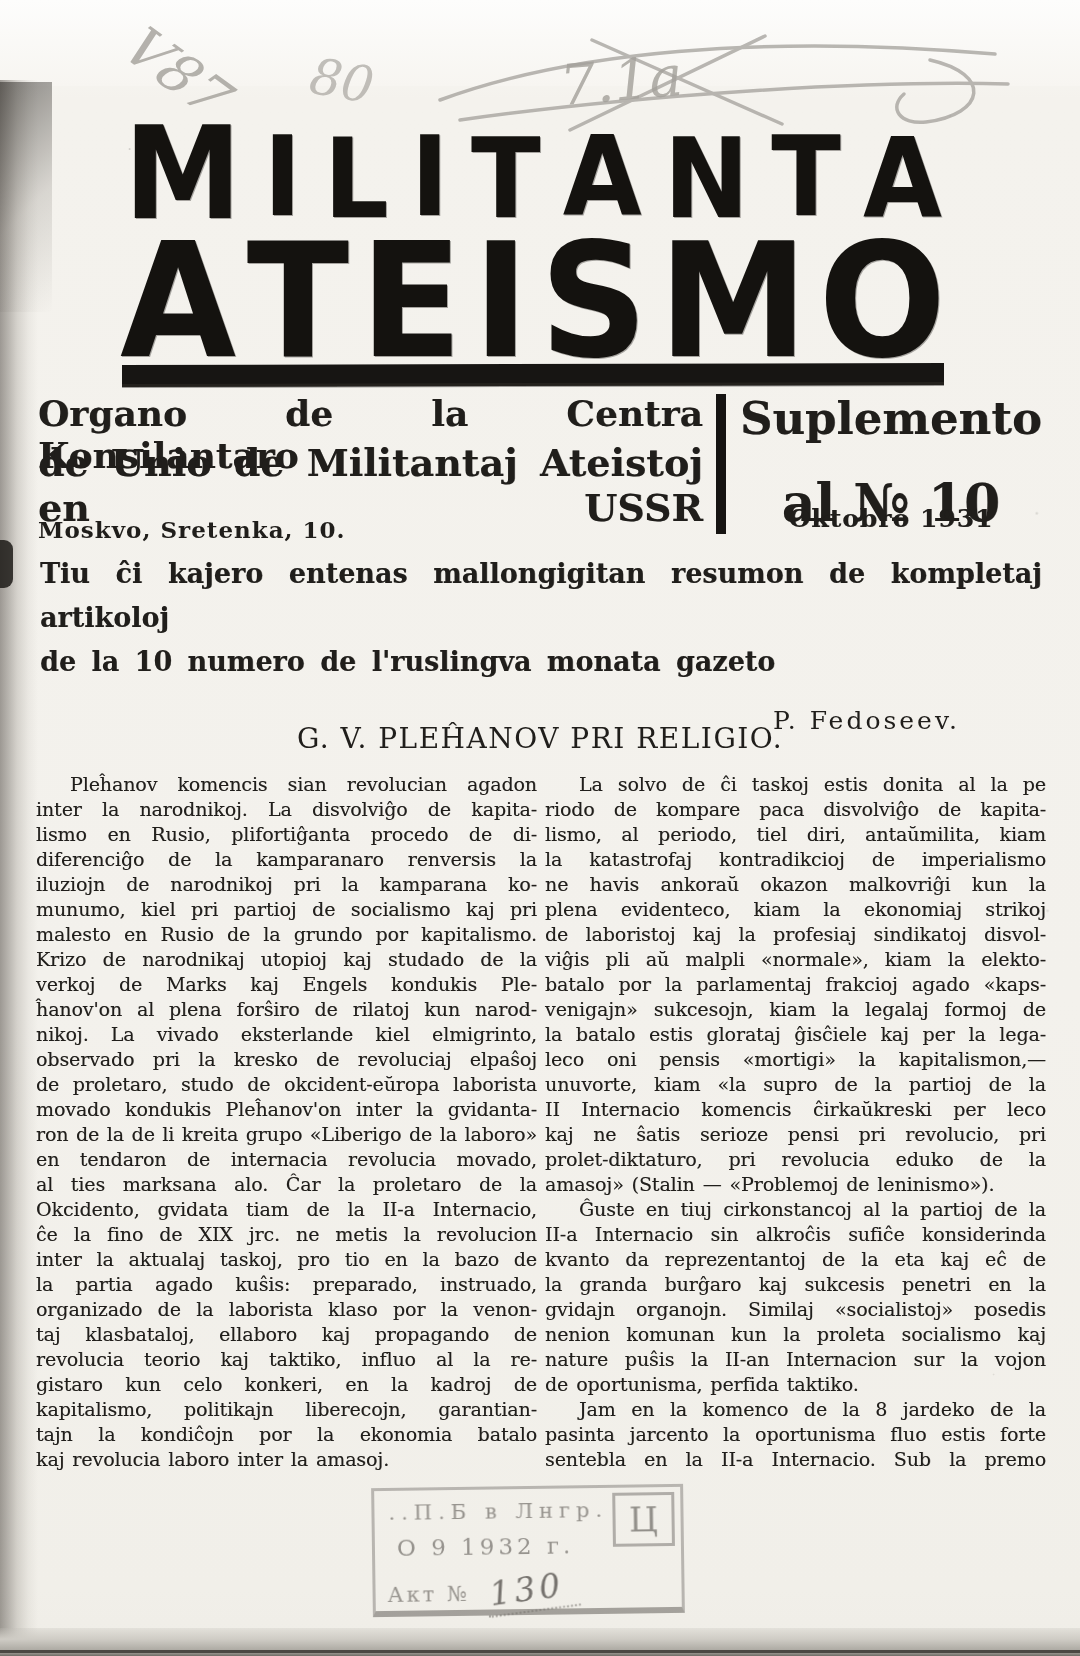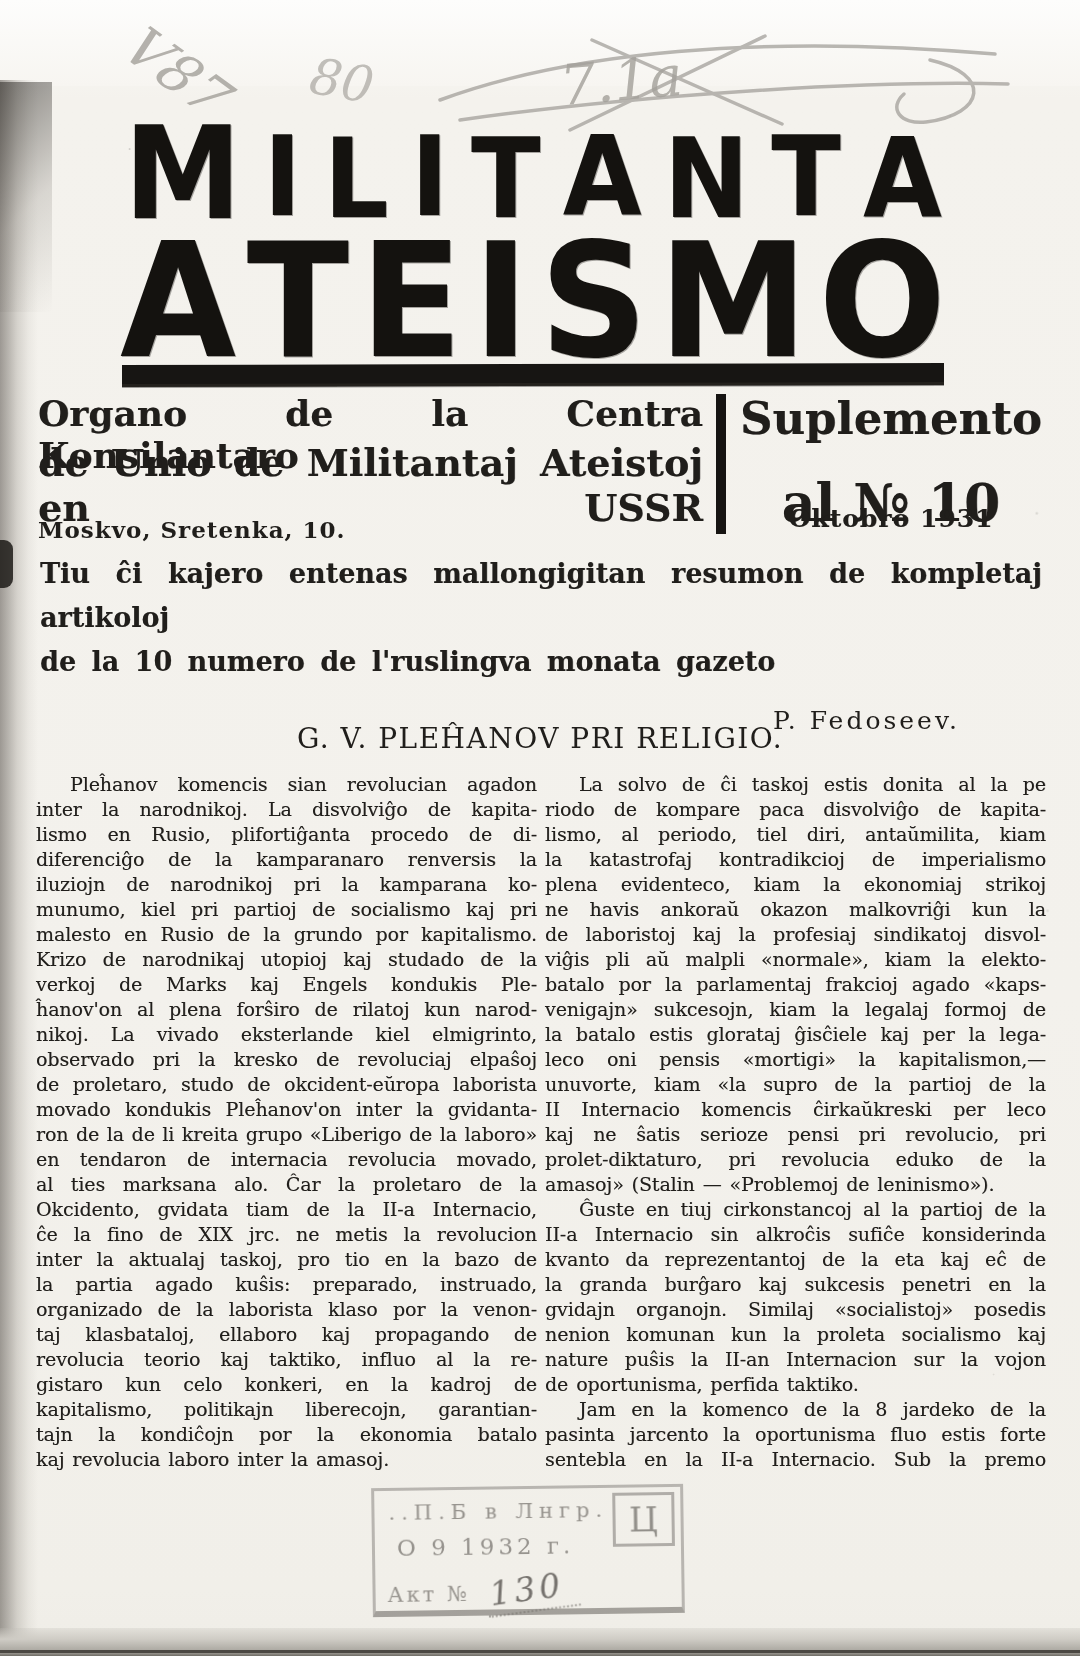--- a/index.html
+++ b/index.html
@@ -172,22 +172,22 @@
         <div class="ln">gistaro kun celo konkeri, en la kadroj de</div>
         <div class="ln">kapitalismo, politikajn liberecojn, garantian-</div>
         <div class="ln">tajn la kondiĉojn por la ekonomia batalo</div>
         <div class="ln end">kaj revolucia laboro inter la amasoj.</div>
       </div>
       <div class="col">
         <div class="ln ind">La solvo de ĉi taskoj estis donita al la pe</div>
         <div class="ln">riodo de kompare paca disvolviĝo de kapita-</div>
         <div class="ln">lismo, al periodo, tiel diri, antaŭmilita, kiam</div>
         <div class="ln">la katastrofaj kontradikcioj de imperialismo</div>
+        <div class="ln">ne havis ankoraŭ okazon malkovriĝi kun la</div>
         <div class="ln">plena evidenteco, kiam la ekonomiaj strikoj</div>
-        <div class="ln">ne havis ankoraŭ okazon malkovriĝi kun la</div>
         <div class="ln">de laboristoj kaj la profesiaj sindikatoj disvol-</div>
         <div class="ln">viĝis pli aŭ malpli «normale», kiam la elekto-</div>
         <div class="ln">batalo por la parlamentaj frakcioj agado «kaps-</div>
         <div class="ln">venigajn» sukcesojn, kiam la legalaj formoj de</div>
         <div class="ln">la batalo estis glorataj ĝisĉiele kaj per la lega-</div>
         <div class="ln">leco oni pensis «mortigi» la kapitalismon,—</div>
         <div class="ln">unuvorte, kiam «la supro de la partioj de la</div>
         <div class="ln">II Internacio komencis ĉirkaŭkreski per leco</div>
         <div class="ln">kaj ne ŝatis serioze pensi pri revolucio, pri</div>
         <div class="ln">prolet-diktaturo, pri revolucia eduko de la</div>

